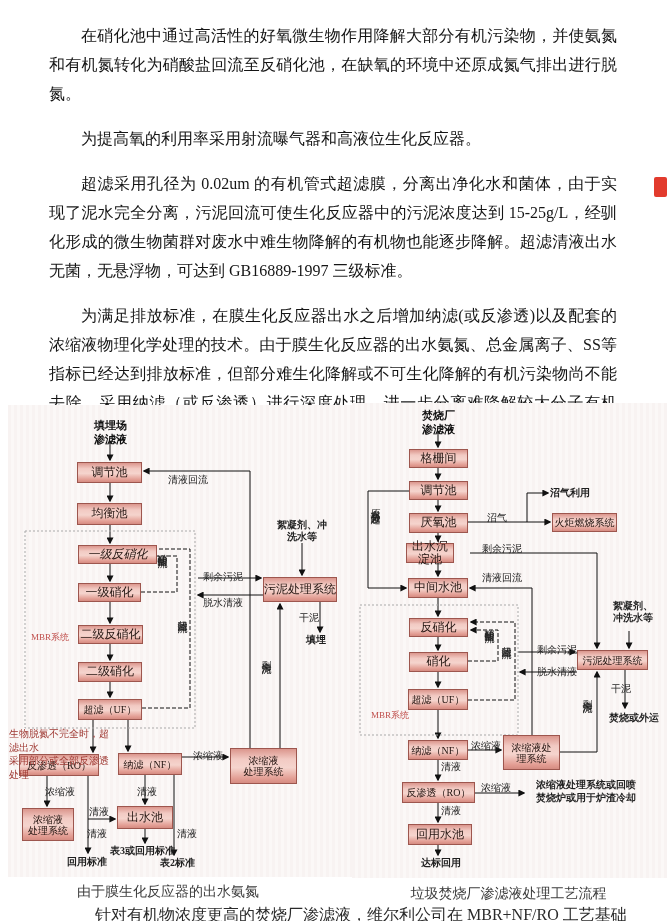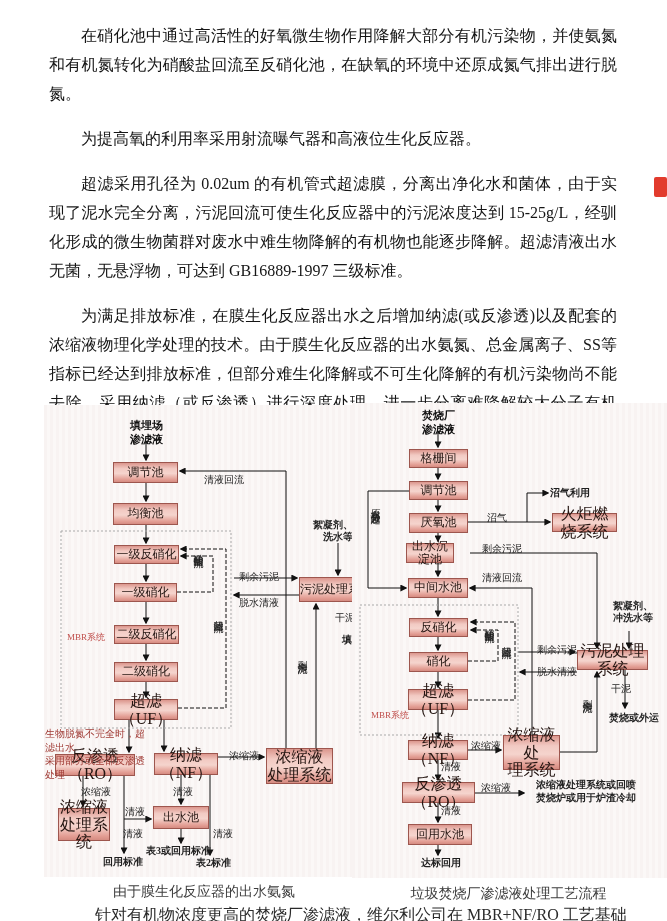--- a/index.html
+++ b/index.html
@@ -8,30 +8,30 @@
   
   .bodytext { position:absolute; left:33px; top:5px; width:600px; color:#151515;
               font-size:16px; line-height:29px; text-align:justify; }
   .bodytext p { margin:16px; text-indent:2em; }
   .heading { font-weight:bold; }
   .footerline { position:absolute; left:95px; top:905px; width:570px; font-size:16px; color:#2a2a2a; white-space:nowrap; }
   
   .chart { position:absolute; }
   .chartbg { position:absolute; left:0; top:0;
              background:repeating-linear-gradient(90deg,#f8f3f2 0 3px,#fbf8f7 3px 6px); }
-  #chartL { left:8px; top:405px; width:344px; height:500px;margin-left:36px; }
+  #chartL { left:8px; top:405px; width:344px; height:500px; }
   #chartR { left:352px; top:403px; width:315px; height:502px; }
   svg.lines { position:absolute; left:0; top:0; }
   
   .box { position:absolute; box-sizing:border-box;
          background:linear-gradient(180deg,#db968d 0%,#f2cac3 30%,#f5d4cd 55%,#e29c92 88%,#d58c82 100%);
          border:1px solid #9d564e; color:#241511;
          display:flex; align-items:center; justify-content:center; text-align:center;
          font-size:12px; line-height:1.1; }
-  .box.sm { font-size:16px; }
+  .box.sm { font-size:10px; }
   .box.col { flex-direction:column; }
   
   .lbl { position:absolute; font-size:10px; line-height:1.2; color:#1f1f1f; white-space:nowrap; }
   .b { font-weight:bold; }
   .c { text-align:center; white-space:normal; }
   .vlbl { writing-mode:vertical-rl; text-orientation:upright; letter-spacing:1px; white-space:normal; }
   .red { color:#c0504d; }
   .note { font-size:10px; color:#a03b35; line-height:1.35; white-space:normal; }
   .caption { position:absolute; font-size:14px; color:#3d3d3d; text-align:center; }
   .srclabel { position:absolute; font-size:11px; font-weight:bold; color:#111; text-align:center; line-height:1.25; }
@@ -88,21 +88,21 @@
       </g>
     </svg>
 
     <div class="srclabel" style="left:80px;top:14px;width:45px;">
       <div>填埋场</div>
       <div>渗滤液</div>
     </div>
 
     <div class="box" style="left:69px;top:57px;width:65px;height:21px;">调节池</div>
     <div class="box" style="left:69px;top:98px;width:65px;height:22px;">均衡池</div>
-    <div class="box" style="left:70px;top:140px;width:65px;height:19px;">一级反硝化</div>
+    <div class="box" style="left:70px;top:140px;width:79px;height:19px;font-style:italic;">一级反硝化</div>
     <div class="box" style="left:70px;top:178px;width:63px;height:19px;">一级硝化</div>
     <div class="box" style="left:70px;top:220px;width:65px;height:19px;">二级反硝化</div>
     <div class="box" style="left:70px;top:257px;width:64px;height:20px;">二级硝化</div>
     <div class="box sm" style="left:70px;top:294px;width:64px;height:21px;">超滤（UF）</div>
     <div class="box sm" style="left:11px;top:349px;width:80px;height:22px;">反渗透（RO）</div>
     <div class="box sm" style="left:110px;top:348px;width:64px;height:22px;">纳滤（NF）</div>
     <div class="box" style="left:255px;top:172px;width:74px;height:25px;">污泥处理系统</div>
     <div class="box sm col" style="left:222px;top:343px;width:67px;height:36px;">
       <div>浓缩液</div>
       <div>处理系统</div>

